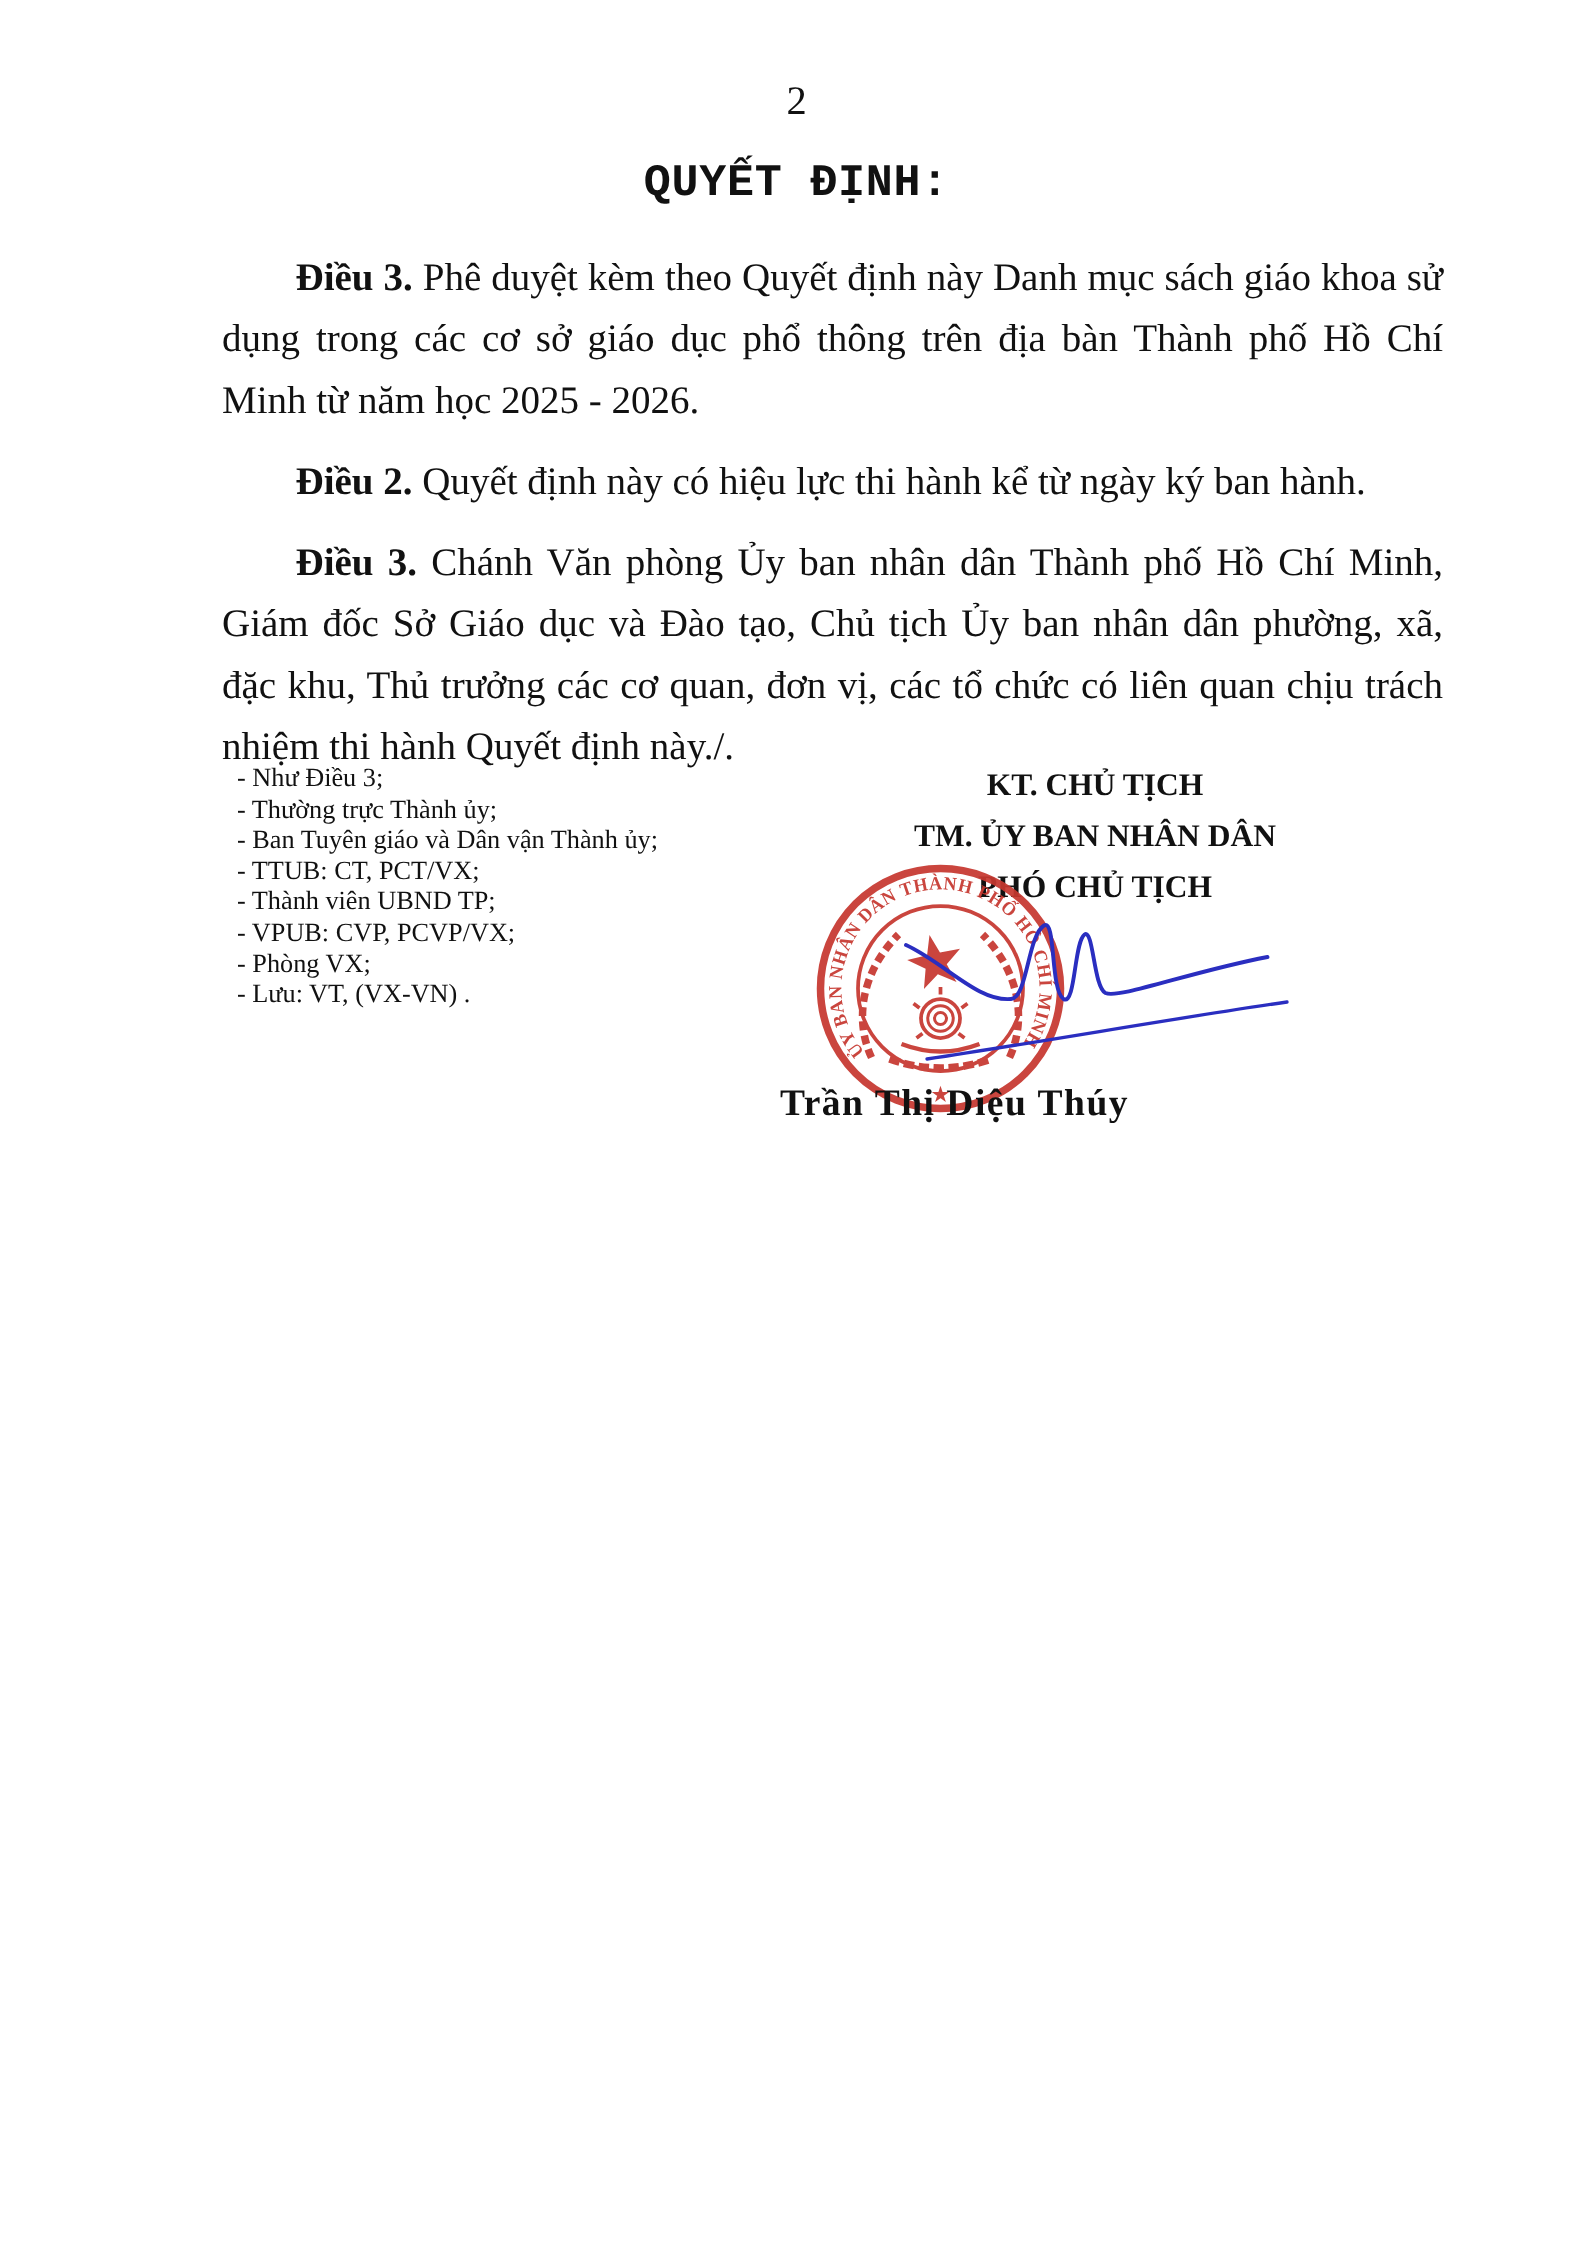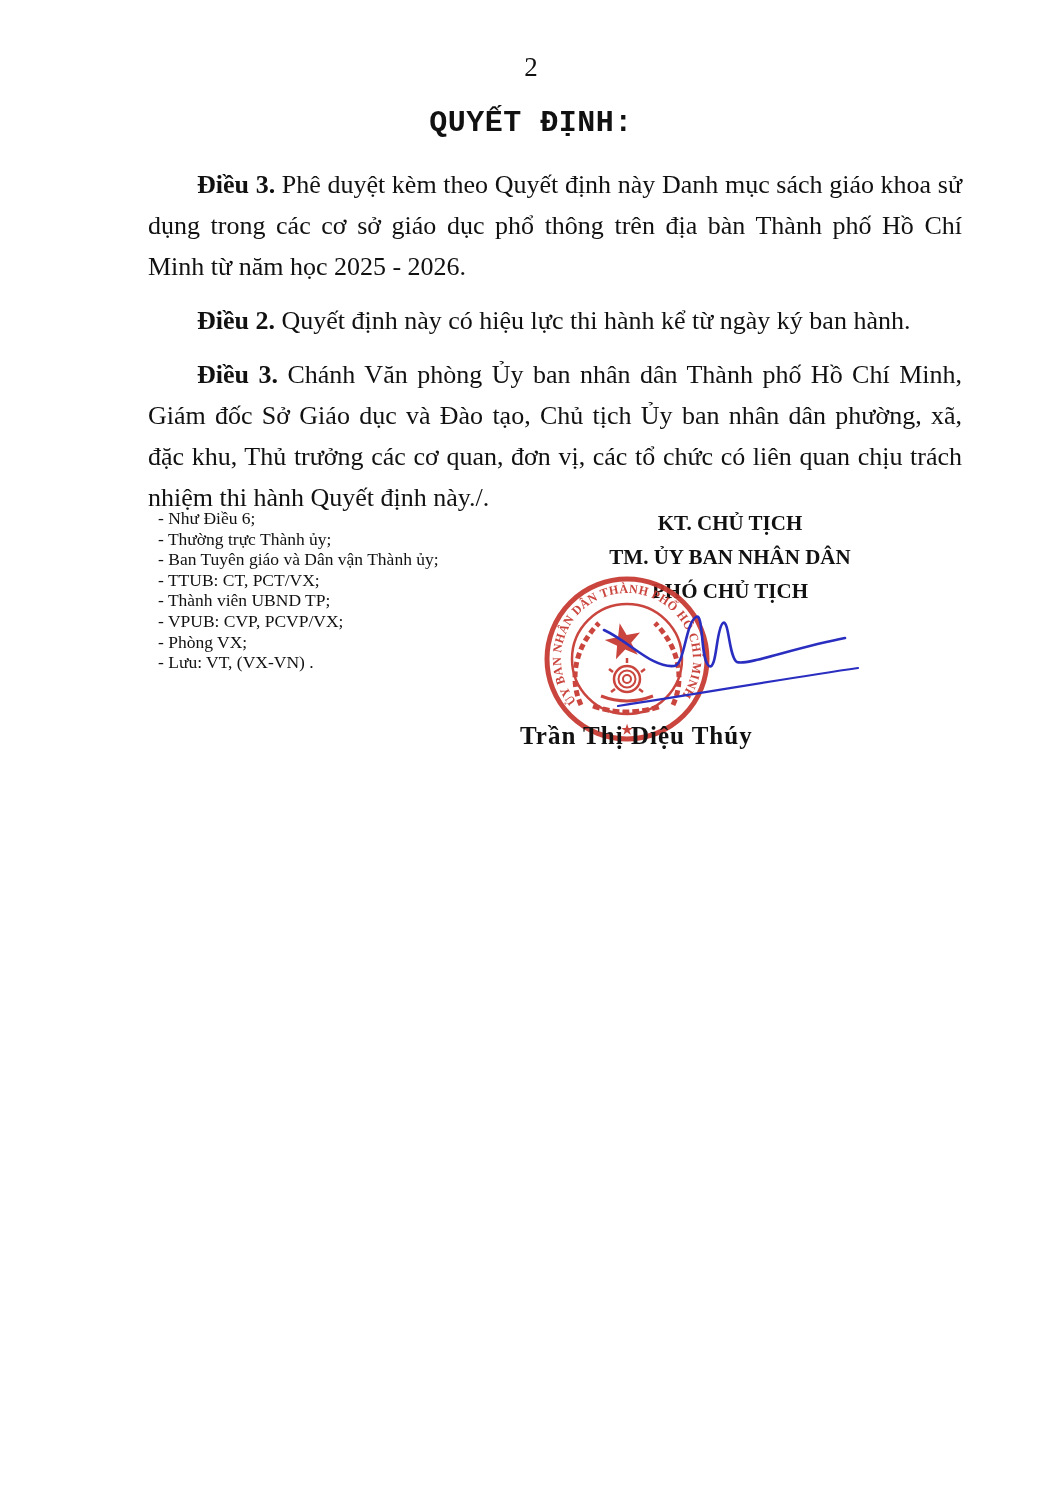--- a/index.html
+++ b/index.html
@@ -119,21 +119,21 @@
   <div class="doc-title">QUYẾT ĐỊNH:</div>
 
   <div class="content">
     <p class="article"><span class="article-label">Điều 3.</span><span> Phê duyệt kèm theo Quyết định này Danh mục sách giáo khoa sử dụng trong các cơ sở giáo dục phổ thông trên địa bàn Thành phố Hồ Chí Minh từ năm học 2025 - 2026.</span></p>
     <p class="article"><span class="article-label">Điều 2.</span><span> Quyết định này có hiệu lực thi hành kể từ ngày ký ban hành.</span></p>
     <p class="article"><span class="article-label">Điều 3.</span><span> Chánh Văn phòng Ủy ban nhân dân Thành phố Hồ Chí Minh, Giám đốc Sở Giáo dục và Đào tạo, Chủ tịch Ủy ban nhân dân phường, xã, đặc khu, Thủ trưởng các cơ quan, đơn vị, các tổ chức có liên quan chịu trách nhiệm thi hành Quyết định này./.</span></p>
   </div>
 
   <div class="recipients">
     <ul class="recipients-list">
-      <li>- Như Điều 6;</li>
+      <li>- Như Điều 3;</li>
       <li>- Thường trực Thành ủy;</li>
       <li>- Ban Tuyên giáo và Dân vận Thành ủy;</li>
       <li>- TTUB: CT, PCT/VX;</li>
       <li>- Thành viên UBND TP;</li>
       <li>- VPUB: CVP, PCVP/VX;</li>
       <li>- Phòng VX;</li>
       <li>- Lưu: VT, (VX-VN) .</li>
     </ul>
   </div>
 

